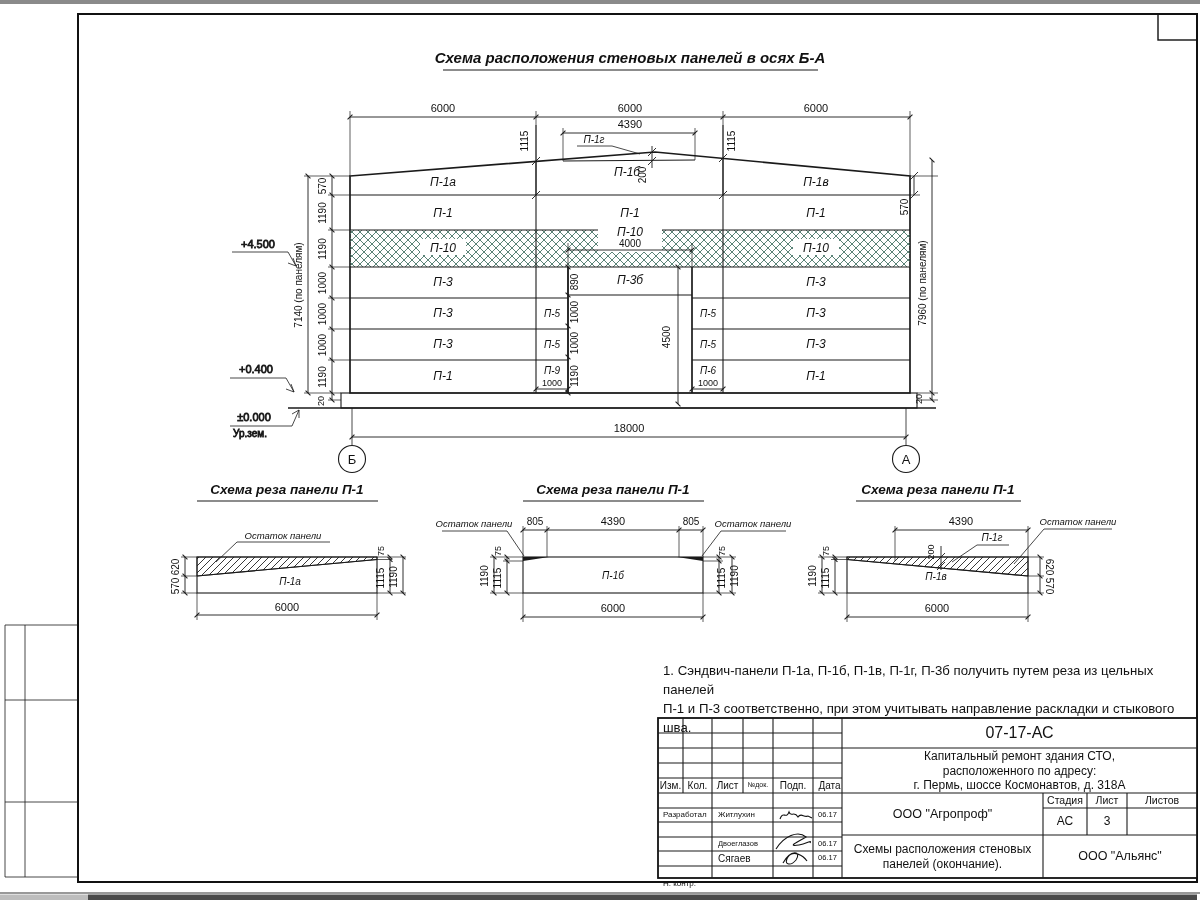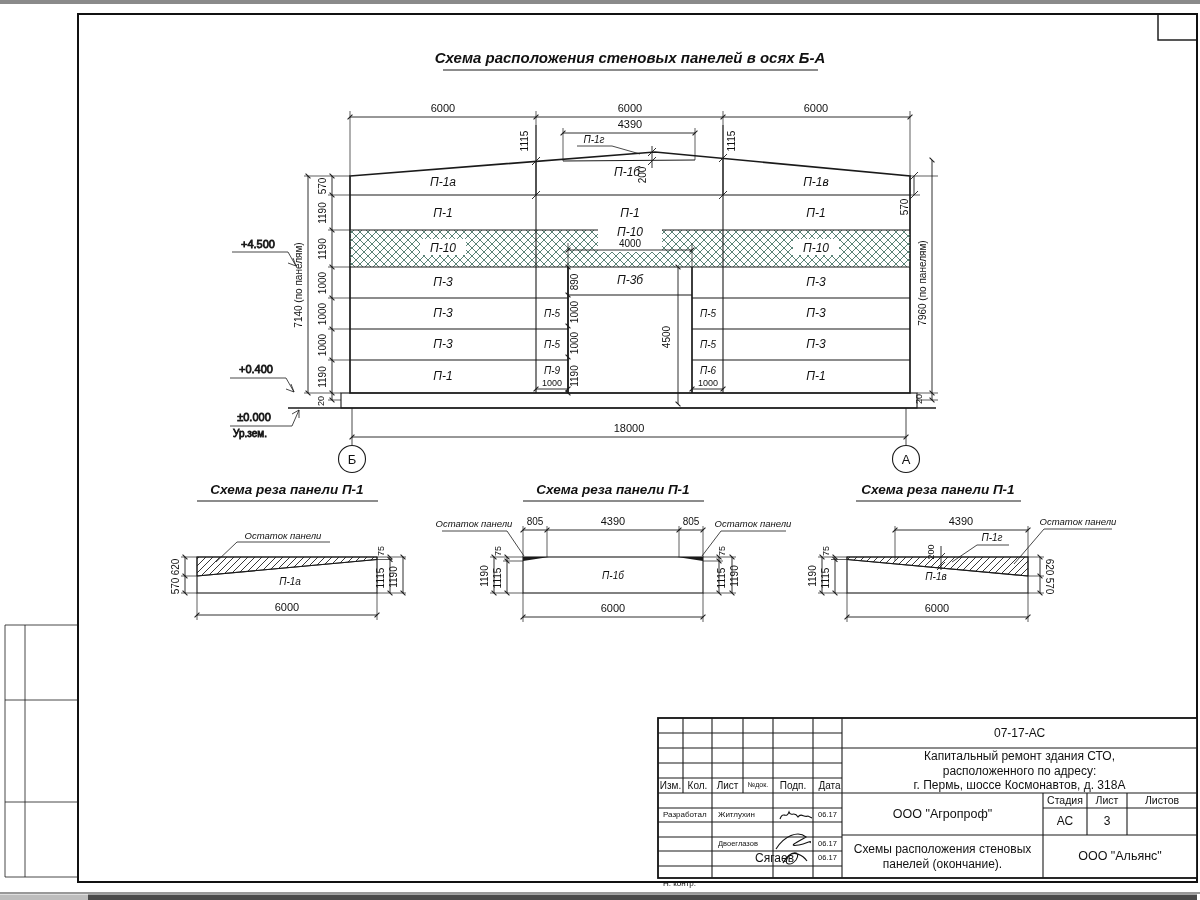--- a/index.html
+++ b/index.html
@@ -372,40 +372,44 @@
       <line x1="1127" y1="793" x2="1127" y2="835"></line>
     </g>
     <g stroke="#111" stroke-width="1.1" fill="none">
       <path d="M780,819 C783,810 786,820 789,812 C791,818 794,810 798,817 C801,812 804,818 808,816 l4,2"></path>
       <path d="M776,849 C784,836 798,830 806,837 C798,842 786,847 799,845 C807,844 812,839 810,843"></path>
       <path d="M783,863 C791,849 802,851 796,860 C790,867 783,864 788,857 C793,850 803,855 807,861"></path>
     </g>
   </g>
 </svg>
 
+<div id="note">
+  <div>1. Сэндвич-панели П-1а, П-1б, П-1в, П-1г, П-3б получить путем реза из цельных панелей</div>
+  <div>П-1 и П-3 соответственно, при этом учитывать направление раскладки и стыкового шва.</div>
+</div>
 
 <div>
   <div class="cell" style="left:658px;top:778px;width:25px;height:15px;font-size:10px;">Изм.</div>
   <div class="cell" style="left:683px;top:778px;width:29px;height:15px;font-size:10px;">Кол.</div>
   <div class="cell" style="left:712px;top:778px;width:31px;height:15px;font-size:10px;">Лист</div>
   <div class="cell" style="left:743px;top:778px;width:30px;height:15px;font-size:7px;">№док.</div>
   <div class="cell" style="left:773px;top:778px;width:40px;height:15px;font-size:10px;">Подп.</div>
   <div class="cell" style="left:813px;top:778px;width:33px;height:15px;font-size:10px;">Дата</div>
 
   <div class="cell cl" style="left:660px;top:808px;width:52px;height:14px;font-size:8px;">Разработал</div>
   <div class="cell cl" style="left:715px;top:808px;width:57px;height:14px;font-size:8px;">Житлухин</div>
   <div class="cell" style="left:813px;top:808px;width:29px;height:14px;font-size:7.5px;">06.17</div>
   <div class="cell cl" style="left:660px;top:837px;width:52px;height:14px;font-size:8px;margin-top:40px;">Н. контр.</div>
   <div class="cell cl" style="left:715px;top:837px;width:57px;height:14px;font-size:7.5px;">Двоеглазов</div>
   <div class="cell" style="left:813px;top:837px;width:29px;height:14px;font-size:7.5px;">06.17</div>
   <div class="cell cl" style="left:660px;top:901px;width:52px;height:15px;font-size:8px;">ГИП</div>
-  <div class="cell cl" style="left:752px;top:851px;width:57px;height:15px;font-size:12px;">Сягаев</div>
+  <div class="cell cl" style="left:715px;top:851px;width:57px;height:15px;font-size:10px;">Сягаев</div>
   <div class="cell" style="left:813px;top:851px;width:29px;height:15px;font-size:7.5px;">06.17</div>
 
-  <div class="cell" style="left:842px;top:718px;width:355px;height:30px;font-size:12px;text-align:center;">07-17-АС</div>
+  <div class="cell" style="left:842px;top:718px;width:355px;height:30px;font-size:16px;text-align:center;">07-17-АС</div>
   <div style="position:absolute;left:842px;top:749px;width:355px;height:44px;display:flex;flex-direction:column;align-items:center;justify-content:center;font-size:12px;line-height:14.5px;">
     <div>Капитальный ремонт здания СТО,</div>
     <div>расположенного по адресу:</div>
     <div>г. Пермь, шоссе Космонавтов, д. 318А</div>
   </div>
   <div class="cell" style="left:842px;top:793px;width:201px;height:42px;font-size:12.5px;">ООО "Агропроф"</div>
   <div class="cell" style="left:1043px;top:793px;width:44px;height:15px;font-size:10.5px;">Стадия</div>
   <div class="cell" style="left:1087px;top:793px;width:40px;height:15px;font-size:10.5px;">Лист</div>
   <div class="cell" style="left:1127px;top:793px;width:70px;height:15px;font-size:10.5px;">Листов</div>
   <div class="cell" style="left:1043px;top:808px;width:44px;height:27px;font-size:12px;">АС</div>

